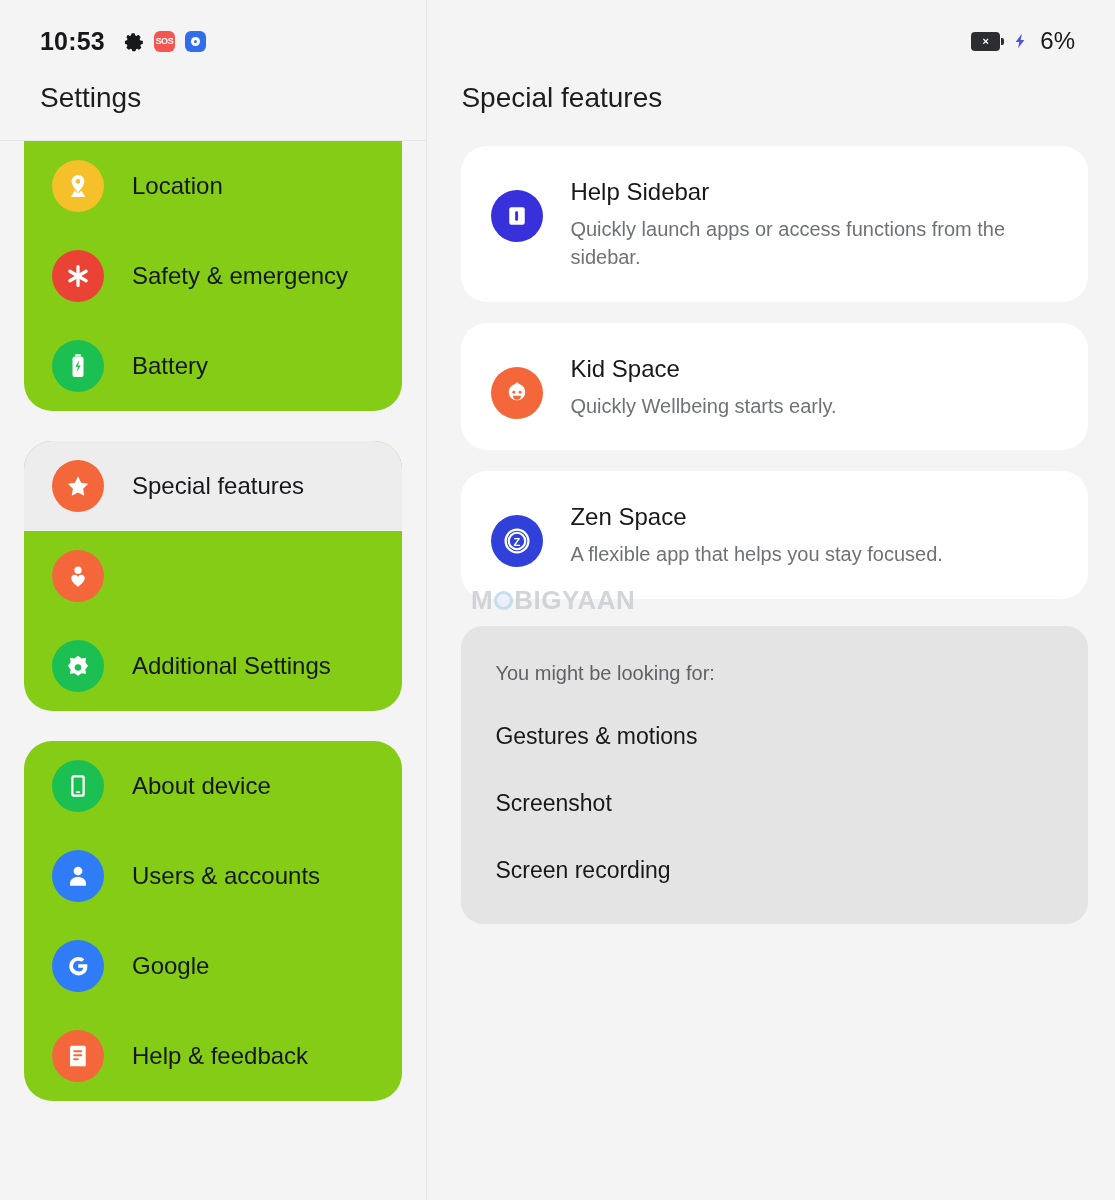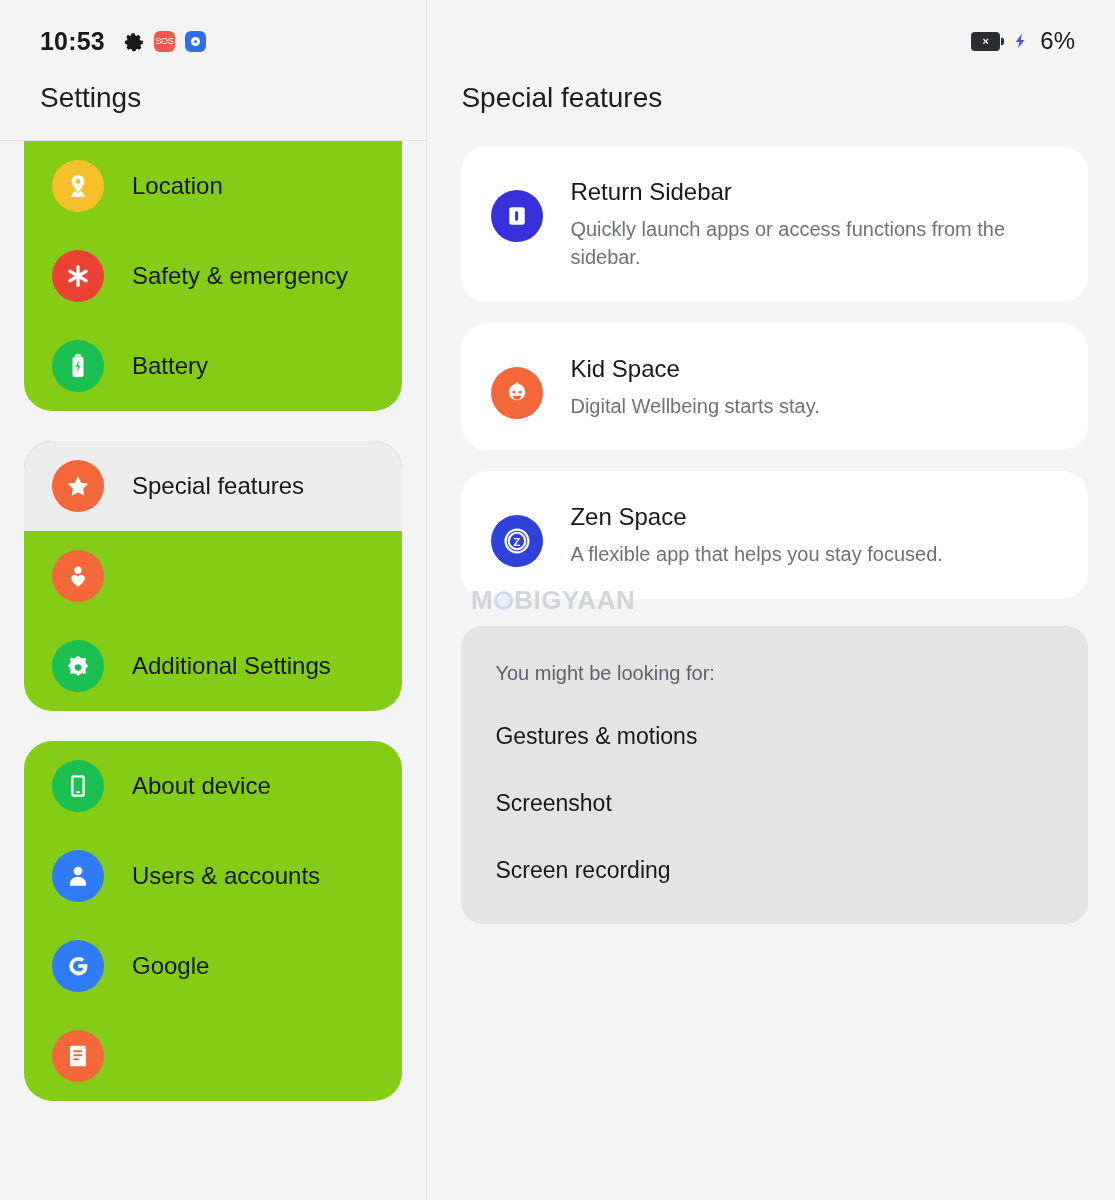--- a/index.html
+++ b/index.html
@@ -26,21 +26,21 @@
     gap: 14px;
   }
   .status-time { font-size: 25px; font-weight: 700; color: #17181a; letter-spacing: .2px; }
   .status-icons { display: flex; align-items: center; gap: 10px; margin-left: 4px; }
   .ic-gear { width: 21px; height: 21px; display: block; }
   .ic-badge {
     width: 21px; height: 21px; border-radius: 6px;
     display: flex; align-items: center; justify-content: center;
   }
   .ic-badge.sos { background: #f4564f; }
-  .ic-badge.sos span { color: #fff; font-size: 9px; font-weight: 400; letter-spacing: -.3px; line-height: 1; }
+  .ic-badge.sos span { color: #fff; font-size: 9px; font-weight: 700; letter-spacing: -.3px; line-height: 1; }
   .ic-badge.cam { background: #2f6fec; }
   .cam-dot { width: 9px; height: 9px; border-radius: 50%; background: #fff; position: relative; }
   .cam-dot::after { content:''; position:absolute; inset:3px; border-radius:50%; background:#2f6fec; }
 
   .pane-title {
     font-size: 28px; color: #1d1d1f; font-weight: 400;
     padding: 0 40px 26px 40px;
   }
   .title-rule { height: 1px; background: #e6e6e6; width: 100%; flex: none; }
 
@@ -266,20 +266,21 @@
             <svg width="30" height="30" viewBox="0 0 24 24">
               <rect x="5.6" y="3.8" width="12.6" height="15.6" rx="1.3" fill="#fff"></rect>
               <rect x="5.6" y="18.3" width="12.6" height="1.9" rx="0.7" fill="#fff"></rect>
               <g fill="#f4673a">
                 <rect x="8.2" y="7.4" width="7.2" height="1.5" rx="0.7"></rect>
                 <rect x="8.2" y="10.6" width="7.2" height="1.5" rx="0.7"></rect>
                 <rect x="8.2" y="13.8" width="4.4" height="1.5" rx="0.7"></rect>
               </g>
             </svg>
           </div>
+          <div class="row-label">Help &amp; feedback</div>
         </div>
       </div>
 
     </div>
   </div>
 
   <div class="right-pane">
 
     <div class="statusbar-right">
       <div class="batt-x">
@@ -297,37 +298,37 @@
 
 
       <div class="feature-card">
         <div class="feature-icon" style="background:#3730db">
           <svg width="32" height="32" viewBox="0 0 24 24">
             <rect x="6.2" y="5.4" width="11.6" height="13.2" rx="1.6" fill="#fff"></rect>
             <rect x="10.6" y="8.4" width="2.2" height="7.2" rx="1" fill="#3730db"></rect>
           </svg>
         </div>
         <div class="feature-text">
-          <div class="feature-title">Return Sidebar</div>
+          <div class="feature-title">Help Sidebar</div>
           <div class="feature-desc">Quickly launch apps or access functions from the sidebar.</div>
         </div>
       </div>
 
       <div class="feature-card">
         <div class="feature-icon" style="background:#f4673a">
           <svg width="34" height="34" viewBox="0 0 24 24">
             <path fill="#fff" d="M12 4.2c-.6 1.5-2.1 1.6-3.2 2.3-2 1.2-2.6 3.1-2.6 5 0 3.3 2.6 5.7 5.8 5.7s5.8-2.4 5.8-5.7c0-2.5-1.1-4.4-3.2-5.4-1.2-.6-2-.9-2.6-1.9z"></path>
             <circle cx="9.8" cy="11.4" r="1.05" fill="#f4673a"></circle>
             <circle cx="14.2" cy="11.4" r="1.05" fill="#f4673a"></circle>
             <path fill="#f4673a" d="M9.2 13.9h5.6a2.8 2.8 0 0 1-5.6 0z"></path>
           </svg>
         </div>
         <div class="feature-text">
           <div class="feature-title">Kid Space</div>
-          <div class="feature-desc">Digital Wellbeing starts stay.</div>
+          <div class="feature-desc">Quickly Wellbeing starts early.</div>
         </div>
       </div>
 
       <div class="feature-card">
         <div class="feature-icon" style="background:#2f41d8">
           <svg width="36" height="36" viewBox="0 0 24 24">
             <circle cx="12" cy="12" r="7.6" fill="none" stroke="#fff" stroke-width="1.5"></circle>
             <circle cx="12" cy="12" r="5.5" fill="none" stroke="#fff" stroke-width="1.4"></circle>
             <text x="12" y="15.4" font-family="Liberation Sans, sans-serif" font-size="7.4" font-weight="700" fill="#fff" text-anchor="middle">Z</text>
           </svg>

